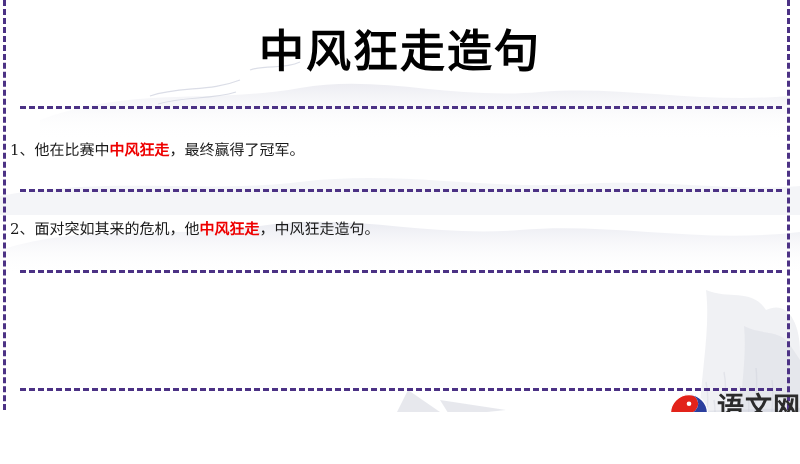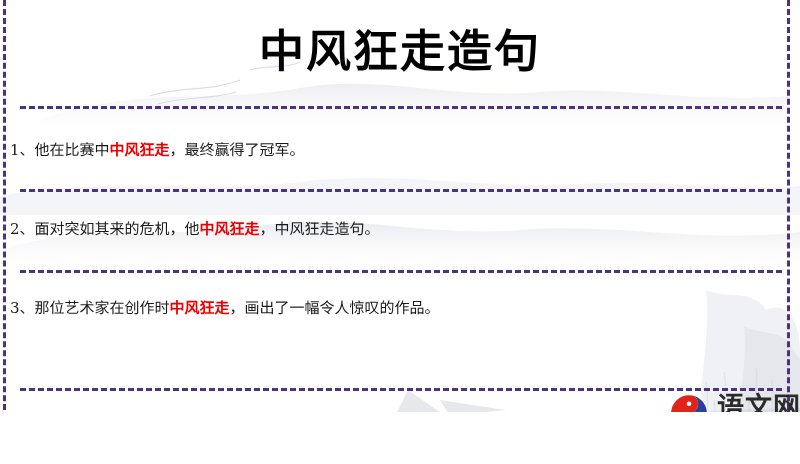--- a/index.html
+++ b/index.html
@@ -183,23 +183,20 @@
   <div class="title">中风狂走造句</div>
 
   <div class="sentence s1">
     <span>1、</span><span>他在比赛中</span><span class="kw">中风狂走</span><span>，最终赢得了冠军。</span>
   </div>
 
   <div class="sentence s2">
     <span>2、</span><span>面对突如其来的危机，他</span><span class="kw">中风狂走</span><span>，中风狂走造句。</span>
   </div>
 
-  <div class="sentence s3">
-    <span>3、</span><span>那位艺术家在创作时</span><span class="kw">中风狂走</span><span>，画出了一幅令人惊叹的作品。</span>
-  </div>
 
   <div class="logo">
     <svg class="logo-mark" viewBox="0 0 100 100" xmlns="http://www.w3.org/2000/svg">
 
       <path d="M50,6 A44,44 0 0,0 6,50 A44,44 0 0,1 50,6 Z" fill="none"></path>
       <circle cx="50" cy="50" r="44" fill="#ffffff"></circle>
 
       <path d="M50,6 A44,44 0 0,0 6,50 L94,50 A44,44 0 0,0 50,6 Z" fill="#e2231a" opacity="0"></path>
       <path d="M50,6 A44,44 0 0,0 6,50 A44,44 0 0,0 50,94 A22,22 0 0,1 50,50 A22,22 0 0,0 50,6 Z" fill="#e2231a"></path>
       <path d="M50,94 A44,44 0 0,0 94,50 A44,44 0 0,0 50,6 A22,22 0 0,1 50,50 A22,22 0 0,0 50,94 Z" fill="#2b3f9e"></path>

